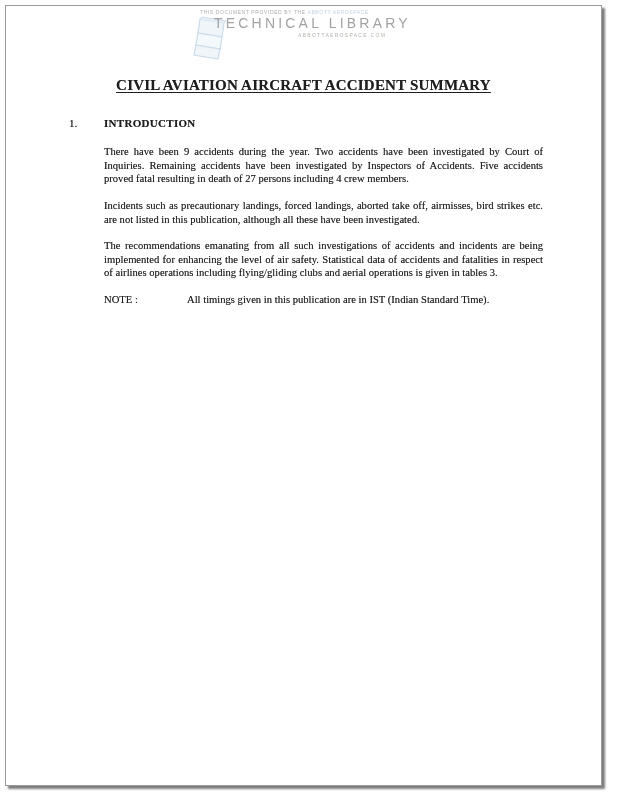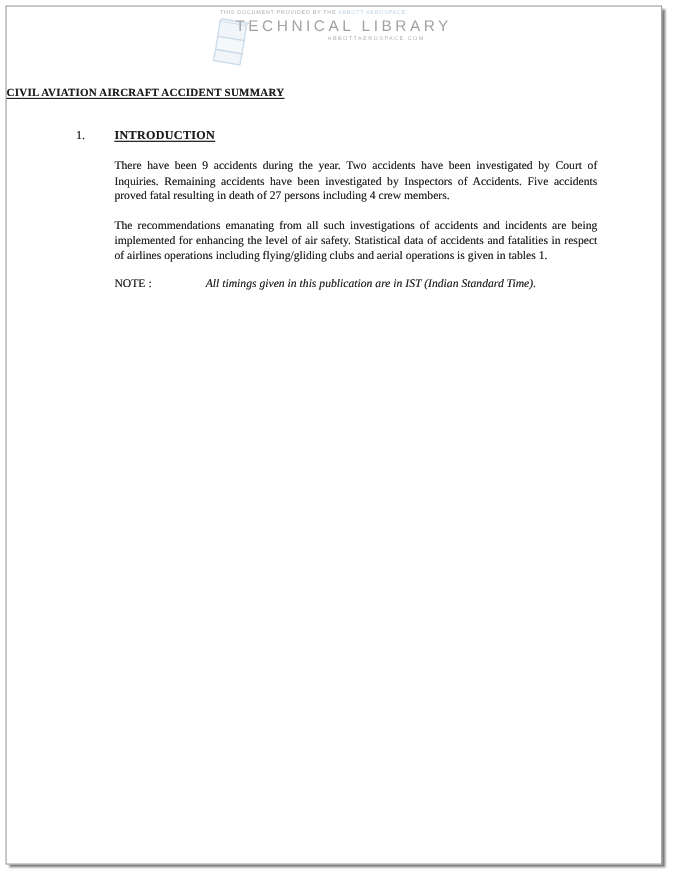--- a/index.html
+++ b/index.html
@@ -80,22 +80,22 @@
   .doc {
     position: absolute;
     left: 0;
     top: 0;
     width: 100%;
     color: #1e1e1e;
     text-shadow: 0 0 0.45px rgba(20,20,20,0.55);
   }
   .doc-title {
     margin-top: 72px;
-    text-align: left;
-    font-size: 10px;
+    text-align: center;
+    font-size: 15px;
     font-weight: bold;
     line-height: 14px;
     letter-spacing: 0.2px;
   }
   .doc-title .tline {
     text-decoration: underline;
     text-underline-offset: 2px;
   }
   .content {
     margin-left: 63px;
@@ -107,41 +107,39 @@
     margin-top: 25px;
     display: flex;
     font-size: 11px;
   }
   .section-num {
     width: 35px;
     flex: 0 0 35px;
   }
   .section-head {
     font-weight: bold;
-    text-decoration: underline;
     text-underline-offset: 2px;
     letter-spacing: 0.3px;
   }
   .para {
     margin: 13.5px 0 0 35px;
     text-align: justify;
   }
   .para:first-of-type {
     margin-top: 15px;
   }
   .note-row {
     display: flex;
     margin: 13px 0 0 35px;
   }
   .note-label {
     flex: 0 0 83px;
   }
   .note-text {
     flex: 1;
-    font-style: italic;
   }
 </style>
 </head>
 <body>
 
 <div class="stage">
   <div class="page">
 
     <div class="watermark">
       <svg class="wm-logo" viewBox="0 0 52 50" fill="none" xmlns="http://www.w3.org/2000/svg">
@@ -160,21 +158,22 @@
         <div class="tline">CIVIL AVIATION AIRCRAFT ACCIDENT SUMMARY</div>
       </div>
 
       <div class="content">
         <div class="section-row">
           <span class="section-num">1.</span>
           <span class="section-head">INTRODUCTION</span>
         </div>
 
         <p class="para">There have been 9 accidents during the year.  Two accidents have been investigated by Court of Inquiries.  Remaining accidents have been investigated by Inspectors of Accidents.  Five accidents proved fatal resulting in death of 27 persons including 4 crew members.</p>
-        <p class="para">The recommendations emanating from all such investigations of accidents and incidents are being implemented for enhancing the level of air safety.  Statistical data of accidents and fatalities in respect of airlines operations including flying/gliding clubs and aerial operations is given in tables 1.</p>
+        <p class="para">Incidents such as precautionary landings, forced landings, aborted take off, airmisses, bird strikes etc. are not listed in this publication, although all these have been investigated.</p>
+        <p class="para">The recommendations emanating from all such investigations of accidents and incidents are being implemented for enhancing the level of air safety.  Statistical data of accidents and fatalities in respect of airlines operations including flying/gliding clubs and aerial operations is given in tables 3.</p>
 
         <div class="note-row">
           <span class="note-label">NOTE :</span>
           <span class="note-text">All timings given in this publication are in IST (Indian Standard Time).</span>
         </div>
       </div>
     </div>
 
   </div>
 </div>

